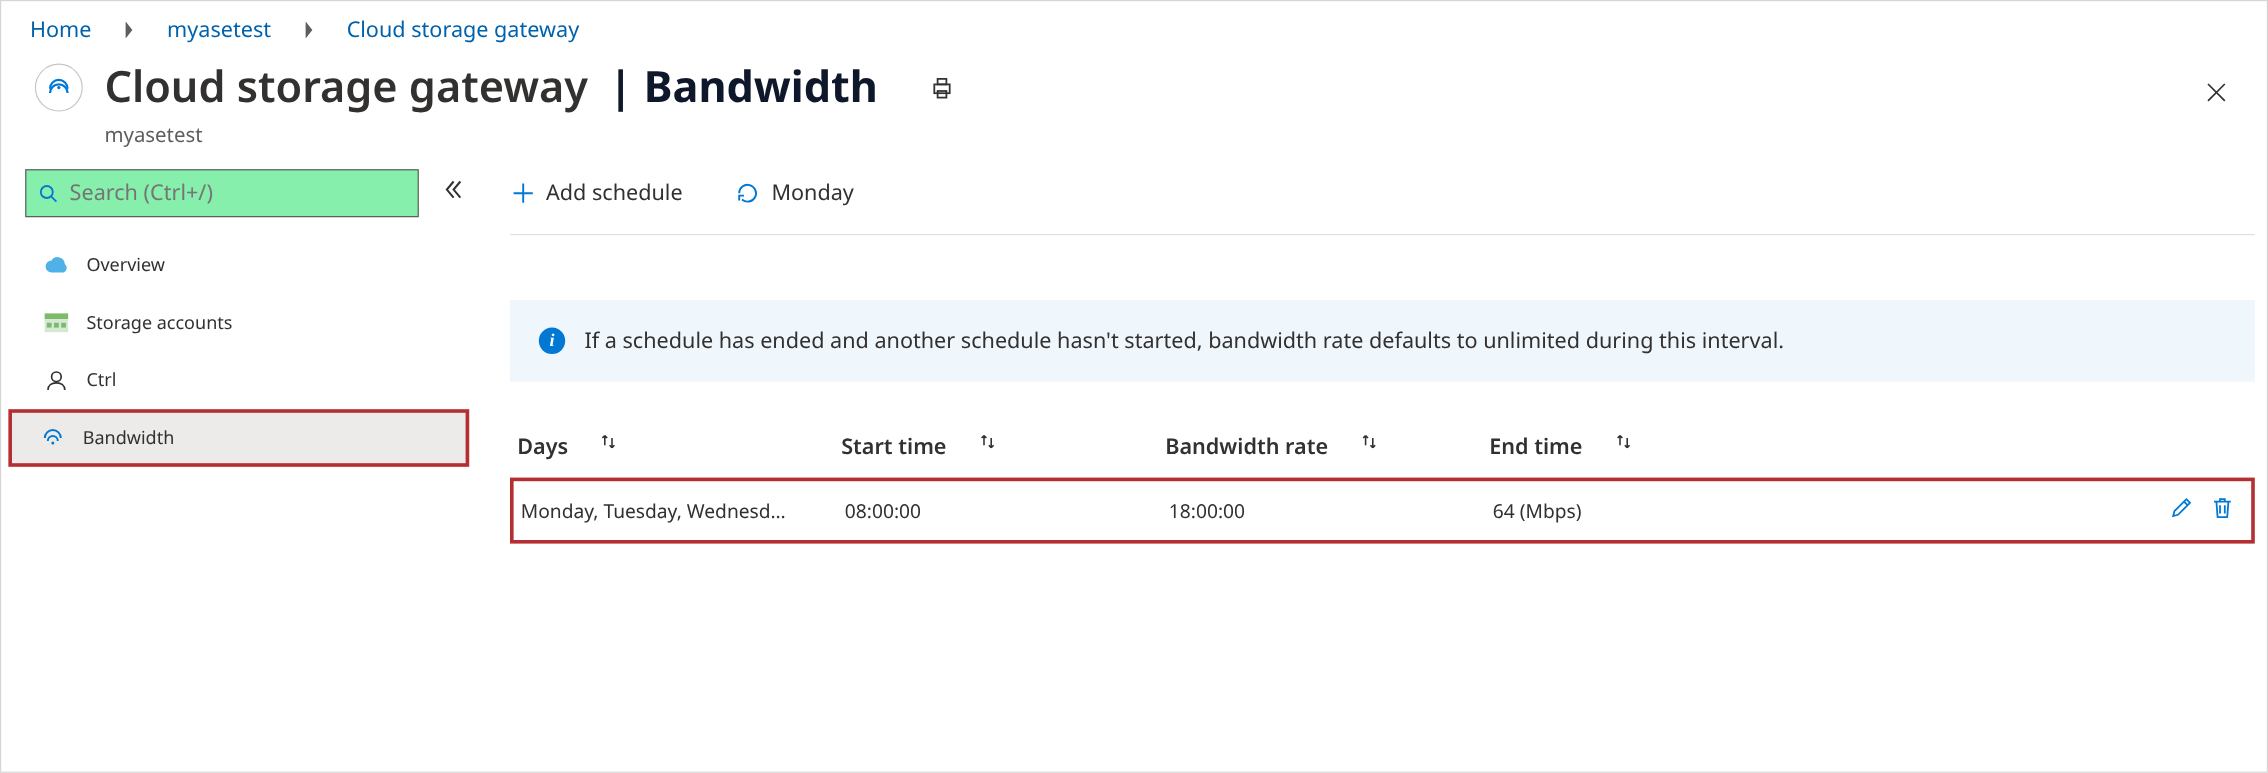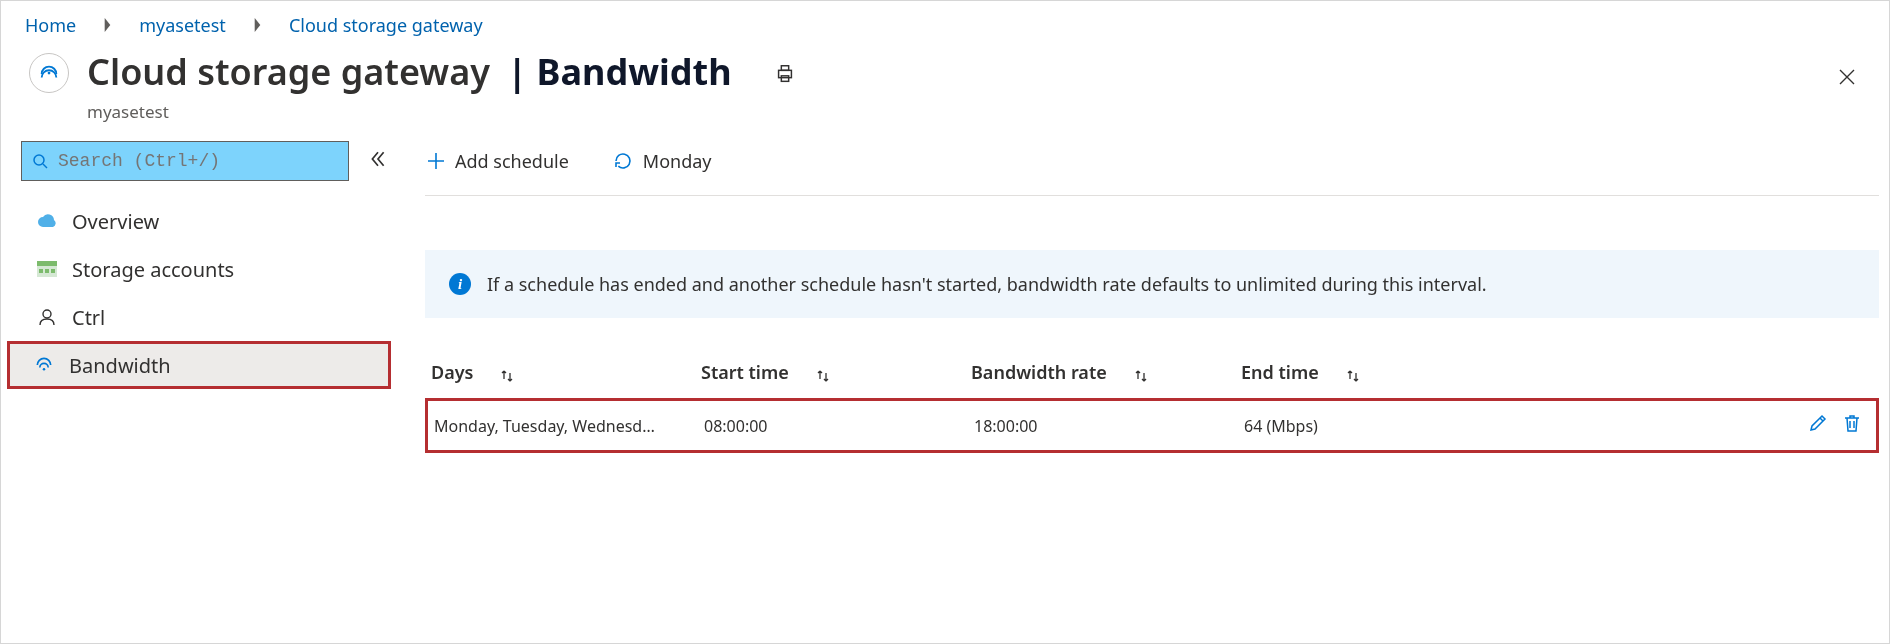--- a/index.html
+++ b/index.html
@@ -38,30 +38,30 @@
   .hdr .res{color:#605e5c;font-size:17px;margin-top:2px}
   .hdr .print{margin-left:36px;cursor:pointer;padding:6px;border-radius:2px}
   .hdr .close{position:absolute;right:26px;top:18px;cursor:pointer;padding:6px}
 
   
   .layout{display:flex;align-items:flex-start}
   .side{width:390px;flex:0 0 auto;padding:0 0 0 20px}
   .srow{display:flex;align-items:center;gap:16px;margin-bottom:16px}
   .search{
     flex:1;height:40px;border:1px solid #605e5c;display:flex;align-items:center;
-    padding:0 10px;color:#605e5c;font-size:18px;background:#7dd3fc;cursor:text;font-family:Liberation Mono, monospace;
+    padding:0 10px;color:#605e5c;font-size:18px;background:#86efac;cursor:text;
   }
   .search svg{margin-right:8px;flex:0 0 auto}
   .search input{border:0;outline:0;font:inherit;color:inherit;width:100%;background:transparent}
   .collapse{cursor:pointer;padding:4px}
 
   .nav{list-style:none;margin:0;padding:0}
   .nav li{
     display:flex;align-items:center;gap:14px;height:48px;padding:0 12px;
-    cursor:pointer;font-size:20px;color:var(--text);border:3px solid transparent;
+    cursor:pointer;font-size:15px;color:var(--text);border:3px solid transparent;
   }
   .nav li .nic{width:22px;display:flex;justify-content:center}
   .nav li.sel{background:var(--sel)}
   .nav li.hlbox{border:3px solid var(--hl);margin-left:-14px;padding-left:23px;width:calc(100% + 14px)}
 
   
   .main{flex:1;padding:0 10px 0 34px;min-width:0}
   .toolbar{display:flex;align-items:center;gap:40px;padding:4px 0 18px;border-bottom:1px solid var(--border)}
   .tbtn{display:flex;align-items:center;gap:10px;color:var(--text);cursor:pointer;font-size:18px;padding:4px 2px}
   .tbtn svg{display:block}
@@ -72,21 +72,21 @@
   }
   .info .iico{
     width:22px;height:22px;border-radius:50%;background:#0078d4;color:#fff;
     display:flex;align-items:center;justify-content:center;font-weight:700;font-size:15px;font-family:Georgia,serif;font-style:italic;
     flex:0 0 auto;
   }
 
   .tbl{margin-top:42px}
   .thead,.trow{display:grid;grid-template-columns:270px 270px 270px 1fr 90px;align-items:center}
   .thead{font-weight:600;font-size:18px;padding:0 6px 14px}
-  .th{display:flex;align-items:flex-end;gap:26px;cursor:pointer}
+  .th{display:flex;align-items:flex-start;gap:26px;cursor:pointer}
   .sort svg{display:block}
 
   .trow{
     border:3px solid var(--hl);padding:10px 6px 10px 6px;font-size:16px;color:#323130;
   }
   .trow .cell{white-space:nowrap;overflow:hidden;text-overflow:ellipsis;padding-right:16px}
   .actions{display:flex;gap:10px;justify-content:flex-end;padding-right:6px}
   .ibtn{cursor:pointer;padding:2px}
 
 </style>

